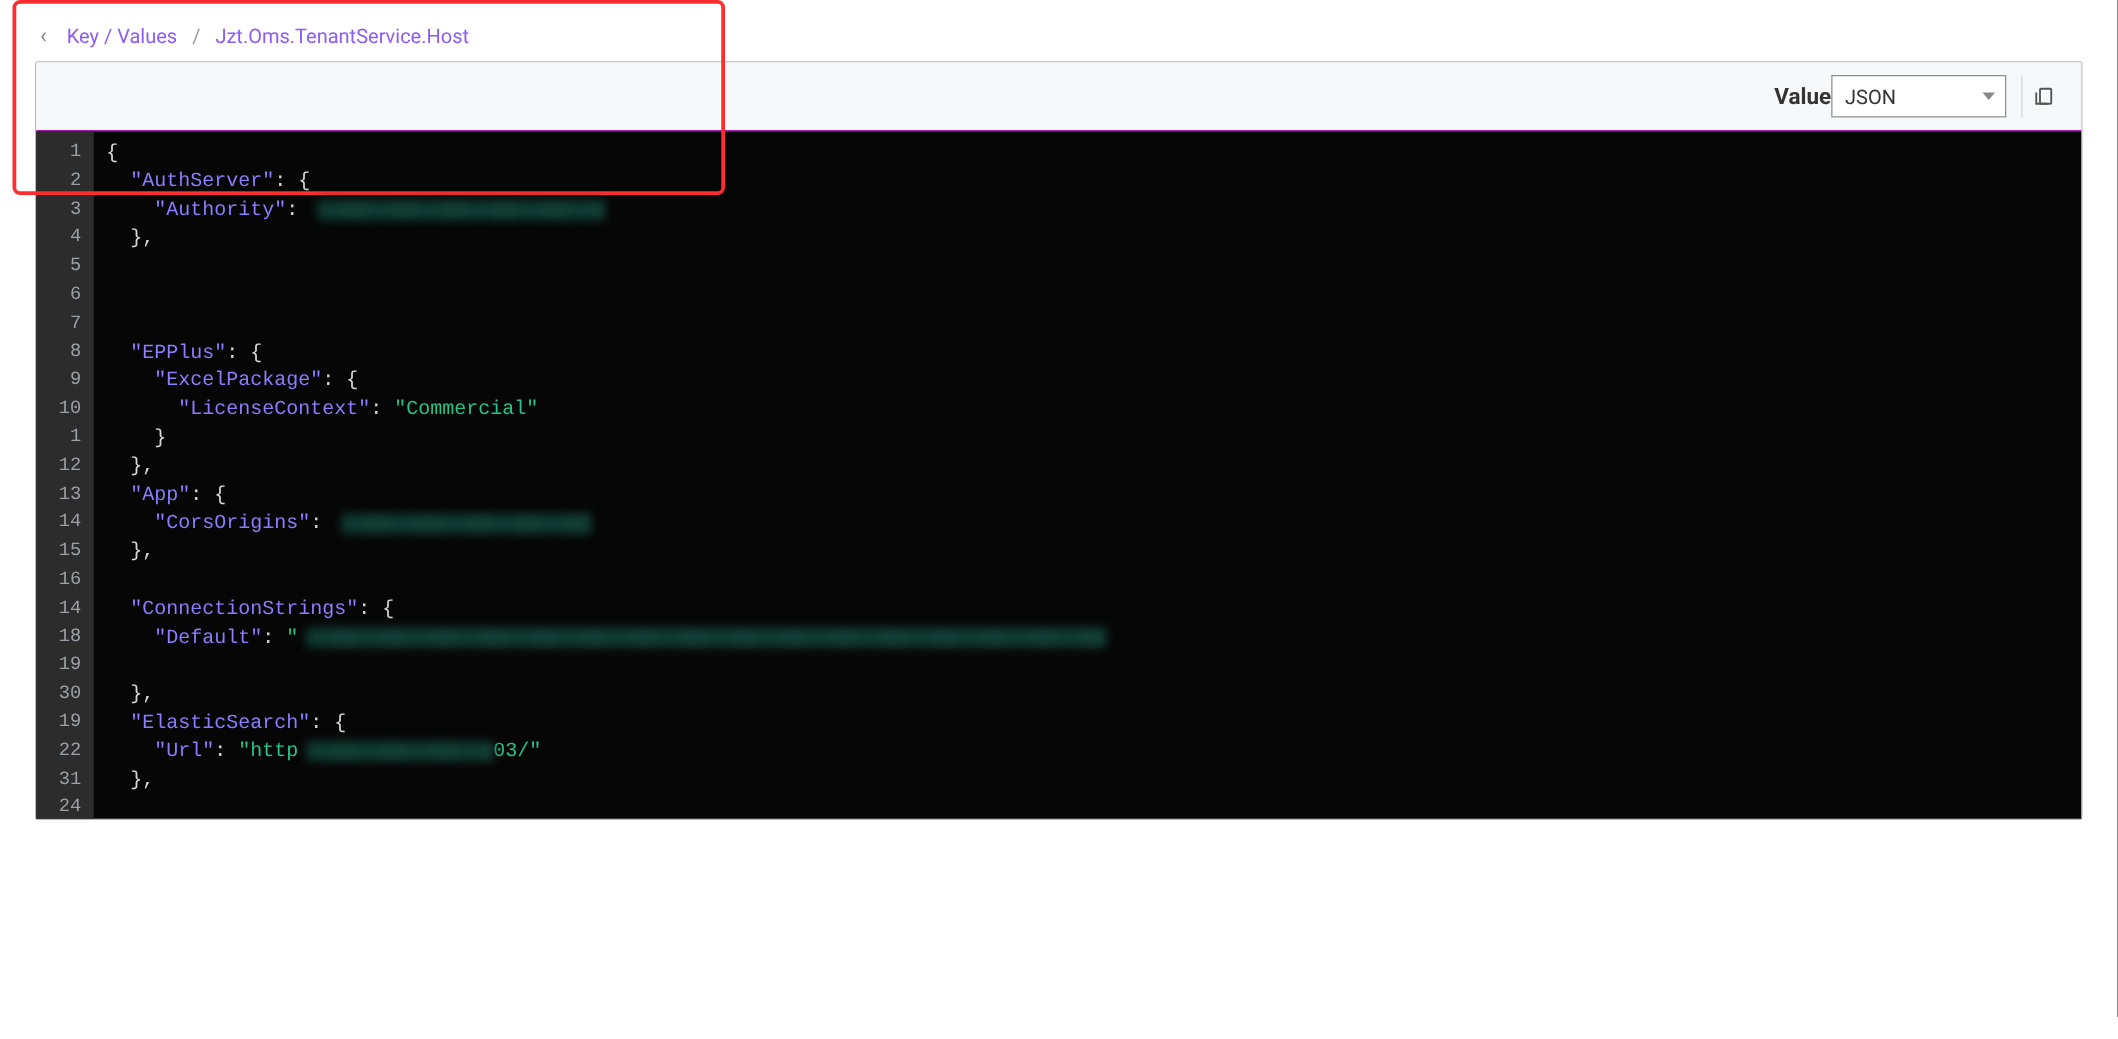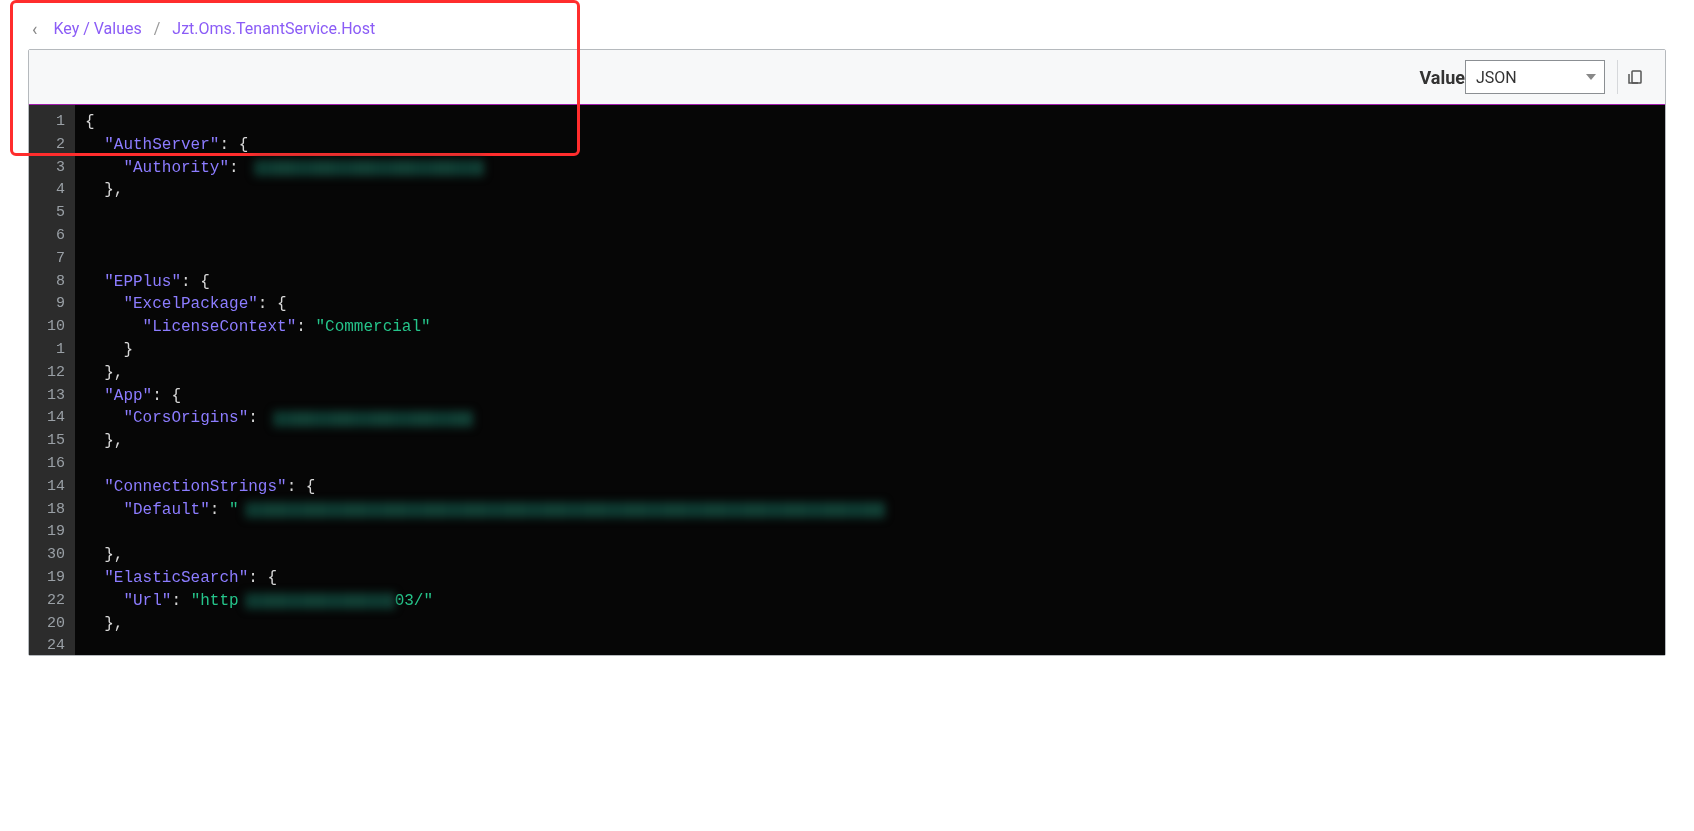--- a/index.html
+++ b/index.html
@@ -80,19 +80,19 @@
           <div class="ln">13</div>
           <div class="ln">14</div>
           <div class="ln">15</div>
           <div class="ln">16</div>
           <div class="ln">14</div>
           <div class="ln">18</div>
           <div class="ln">19</div>
           <div class="ln">30</div>
           <div class="ln">19</div>
           <div class="ln">22</div>
-          <div class="ln">20</div>
+          <div class="ln">31</div>
           <div class="ln">24</div>
         </div>
       <div class="code" id="code"><div class="row"><span class="p">{</span></div><div class="row"><span class="p">  </span><span class="k">"AuthServer"</span><span class="p">: {</span></div><div class="row"><span class="p">    </span><span class="k">"Authority"</span><span class="p">: </span><span class="redact" style="width: 230px;"></span></div><div class="row"><span class="p">  },</span></div><div class="row"></div><div class="row"></div><div class="row"></div><div class="row"><span class="p">  </span><span class="k">"EPPlus"</span><span class="p">: {</span></div><div class="row"><span class="p">    </span><span class="k">"ExcelPackage"</span><span class="p">: {</span></div><div class="row"><span class="p">      </span><span class="k">"LicenseContext"</span><span class="p">: </span><span class="s">"Commercial"</span></div><div class="row"><span class="p">    }</span></div><div class="row"><span class="p">  },</span></div><div class="row"><span class="p">  </span><span class="k">"App"</span><span class="p">: {</span></div><div class="row"><span class="p">    </span><span class="k">"CorsOrigins"</span><span class="p">: </span><span class="redact" style="width: 200px;"></span></div><div class="row"><span class="p">  },</span></div><div class="row"></div><div class="row"><span class="p">  </span><span class="k">"ConnectionStrings"</span><span class="p">: {</span></div><div class="row"><span class="p">    </span><span class="k">"Default"</span><span class="p">: </span><span class="s">"</span><span class="redact" style="width: 640px;"></span></div><div class="row"></div><div class="row"><span class="p">  },</span></div><div class="row"><span class="p">  </span><span class="k">"ElasticSearch"</span><span class="p">: {</span></div><div class="row"><span class="p">    </span><span class="k">"Url"</span><span class="p">: </span><span class="s">"http</span><span class="redact" style="width: 150px;"></span><span class="s">03/"</span></div><div class="row"><span class="p">  },</span></div><div class="row"></div></div>
     </div>
   </div>
 </div>
 
 </body></html>

